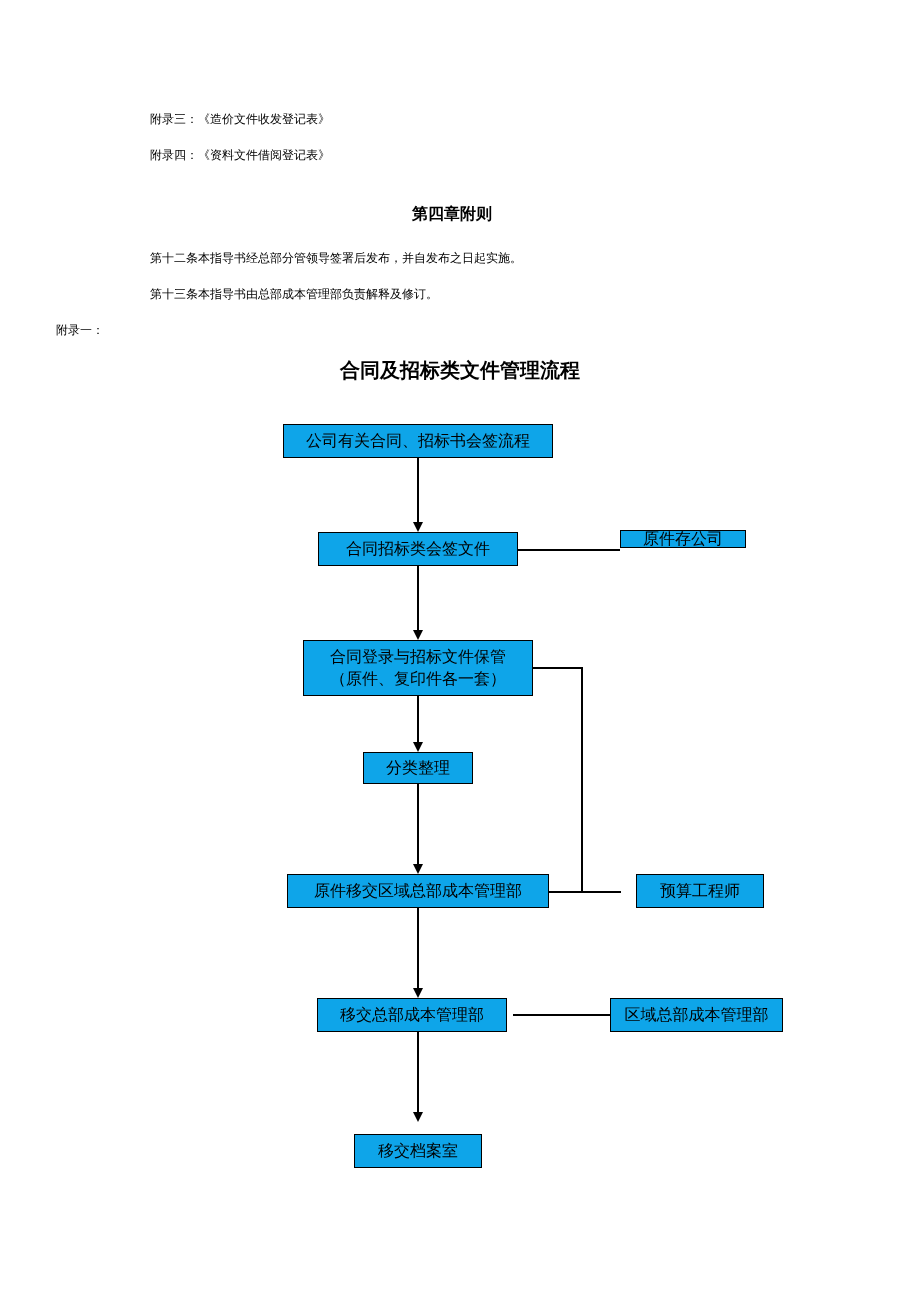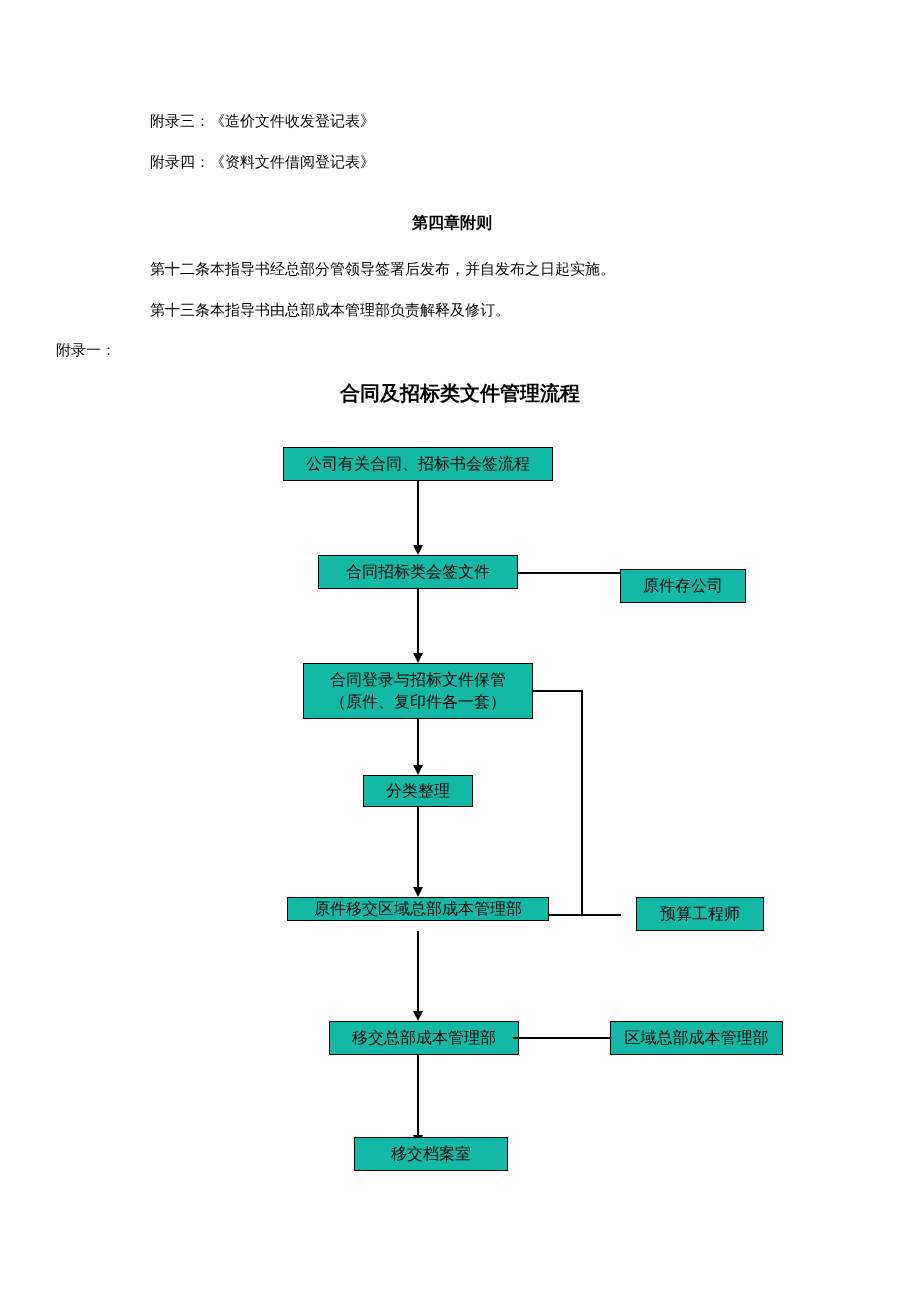--- a/index.html
+++ b/index.html
@@ -9,21 +9,21 @@
     width: 920px;
     font-family: "SimSun", "宋体", serif;
     color: #000000;
   }
   .page {
     width: 920px;
     padding: 110px 0 40px 0;
     box-sizing: border-box;
   }
   .para {
-    font-size: 15px;
+    font-size: 12px;
     line-height: 1.5;
     margin: 0 0 18px 0;
     text-indent: 0;
     padding-left: 150px;
     padding-right: 110px;
   }
   .para.indent {
     padding-left: 150px;
   }
   .para.left-aside {
@@ -45,21 +45,21 @@
     margin: 16px 0 30px 0;
   }
   .flow-wrap {
     position: relative;
     width: 920px;
     height: 780px;
   }
   .node {
     position: absolute;
     border: 1.2px solid #000;
-    background: #14b8a6;
+    background: #0ea5e9;
     font-family: Liberation Serif, serif;
     font-size: 16px;
     display: flex;
     align-items: center;
     justify-content: center;
     text-align: center;
     white-space: pre-line;
     padding: 4px 8px;
     box-sizing: border-box;
     line-height: 1.35;
@@ -95,55 +95,55 @@
 
   <div class="flow-wrap">
 
     <div class="node" style="left:283px; top:10px; width:270px; height:34px;">公司有关合同、招标书会签流程</div>
 
     <div class="seg" style="left:417px; top:44px; width:2px; height:64px;"></div>
     <div class="arrowhead" style="left:413px; top:108px;"></div>
 
     <div class="node" style="left:318px; top:118px; width:200px; height:34px;">合同招标类会签文件</div>
 
-    <div class="node" style="left:620px; top:132px; width:126px; height:34px;">原件存公司</div>
+    <div class="node" style="left:620px; top:116px; width:126px; height:18px;">原件存公司</div>
     <div class="seg" style="left:518px; top:135px; width:102px; height:2px;"></div>
 
     <div class="seg" style="left:417px; top:152px; width:2px; height:64px;"></div>
     <div class="arrowhead" style="left:413px; top:216px;"></div>
 
     <div class="node" style="left:303px; top:226px; width:230px; height:56px;">合同登录与招标文件保管
 （原件、复印件各一套）</div>
 
     <div class="seg" style="left:417px; top:282px; width:2px; height:46px;"></div>
     <div class="arrowhead" style="left:413px; top:328px;"></div>
 
     <div class="node" style="left:363px; top:338px; width:110px; height:32px;">分类整理</div>
 
     <div class="seg" style="left:417px; top:370px; width:2px; height:80px;"></div>
     <div class="arrowhead" style="left:413px; top:450px;"></div>
 
-    <div class="node" style="left:287px; top:460px; width:262px; height:24px;">原件移交区域总部成本管理部</div>
+    <div class="node" style="left:287px; top:460px; width:262px; height:34px;">原件移交区域总部成本管理部</div>
 
     <div class="node" style="left:636px; top:460px; width:128px; height:34px;">预算工程师</div>
 
     <div class="seg" style="left:533px; top:253px; width:50px; height:2px;"></div>
     <div class="seg" style="left:581px; top:253px; width:2px; height:225px;"></div>
     <div class="seg" style="left:581px; top:477px; width:40px; height:2px;"></div>
 
     <div class="seg" style="left:549px; top:477px; width:34px; height:2px;"></div>
 
     <div class="seg" style="left:417px; top:494px; width:2px; height:80px;"></div>
     <div class="arrowhead" style="left:413px; top:574px;"></div>
 
-    <div class="node" style="left:329px; top:584px; width:190px; height:34px;">移交总部成本管理部</div>
+    <div class="node" style="left:317px; top:584px; width:190px; height:34px;">移交总部成本管理部</div>
 
     <div class="node" style="left:610px; top:584px; width:173px; height:34px;">区域总部成本管理部</div>
     <div class="seg" style="left:513px; top:600px; width:97px; height:2px;"></div>
 
     <div class="seg" style="left:417px; top:618px; width:2px; height:80px;"></div>
     <div class="arrowhead" style="left:413px; top:698px;"></div>
 
-    <div class="node" style="left:354px; top:700px; width:154px; height:34px;text-align:right;">移交档案室</div>
+    <div class="node" style="left:354px; top:720px; width:128px; height:34px;text-align:right;">移交档案室</div>
 
   </div>
 
 </div>
 
 </body></html>

